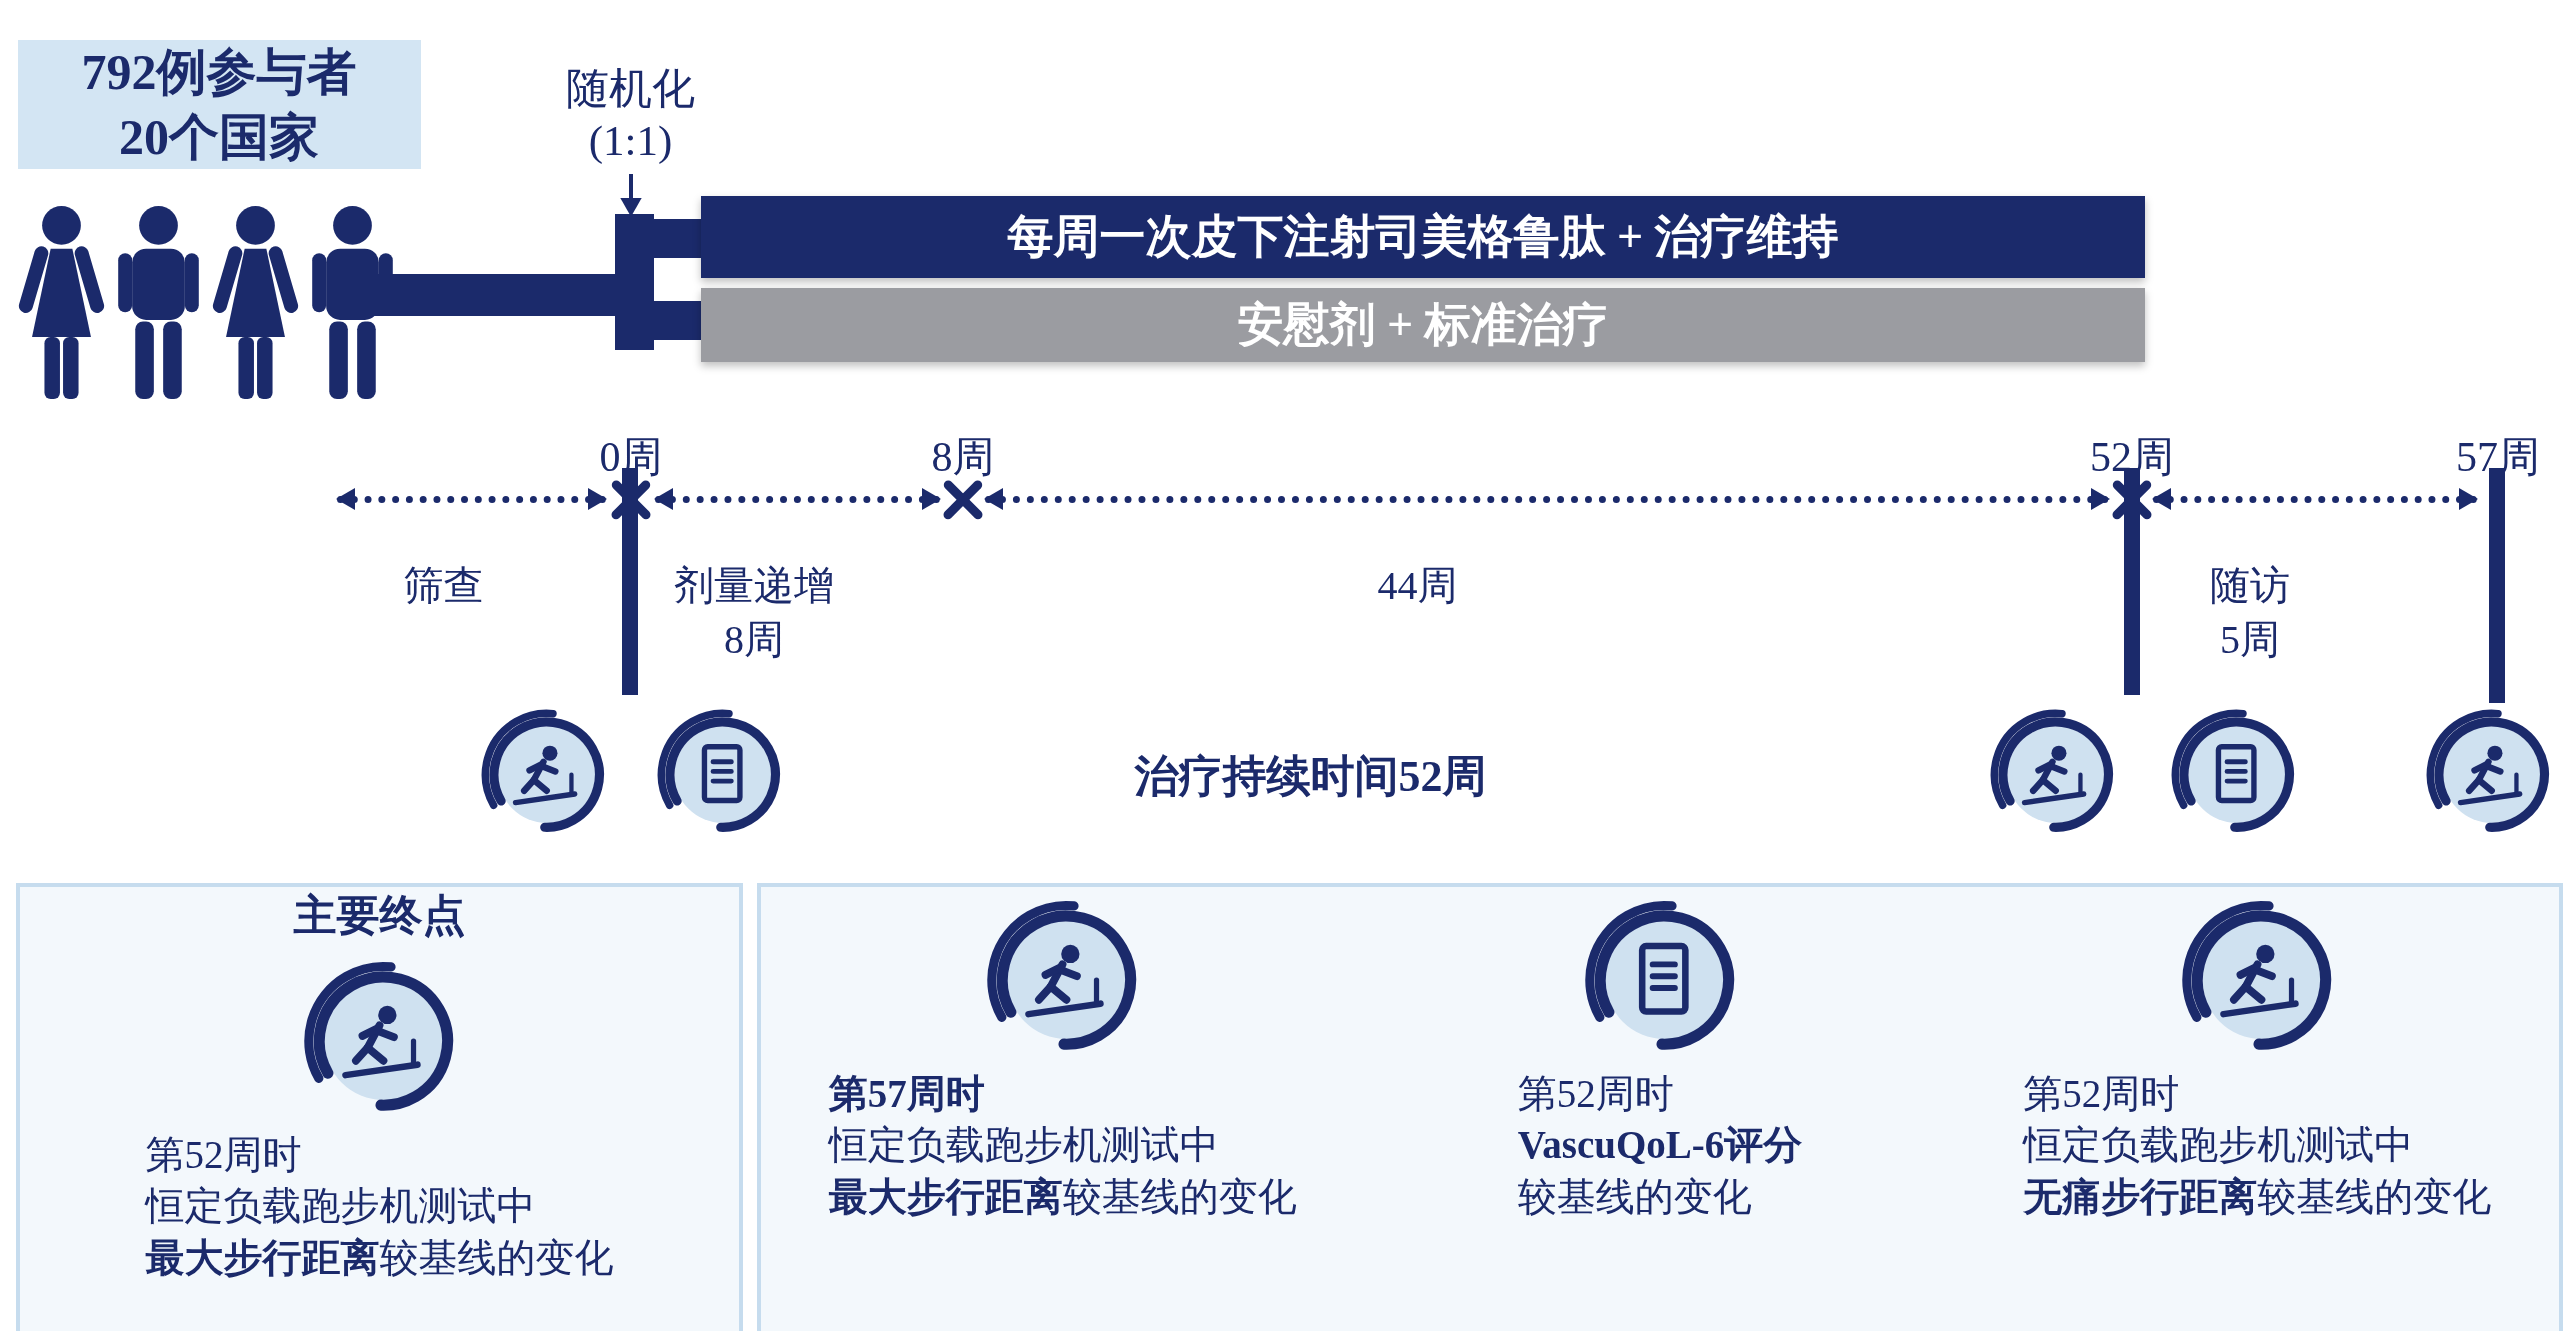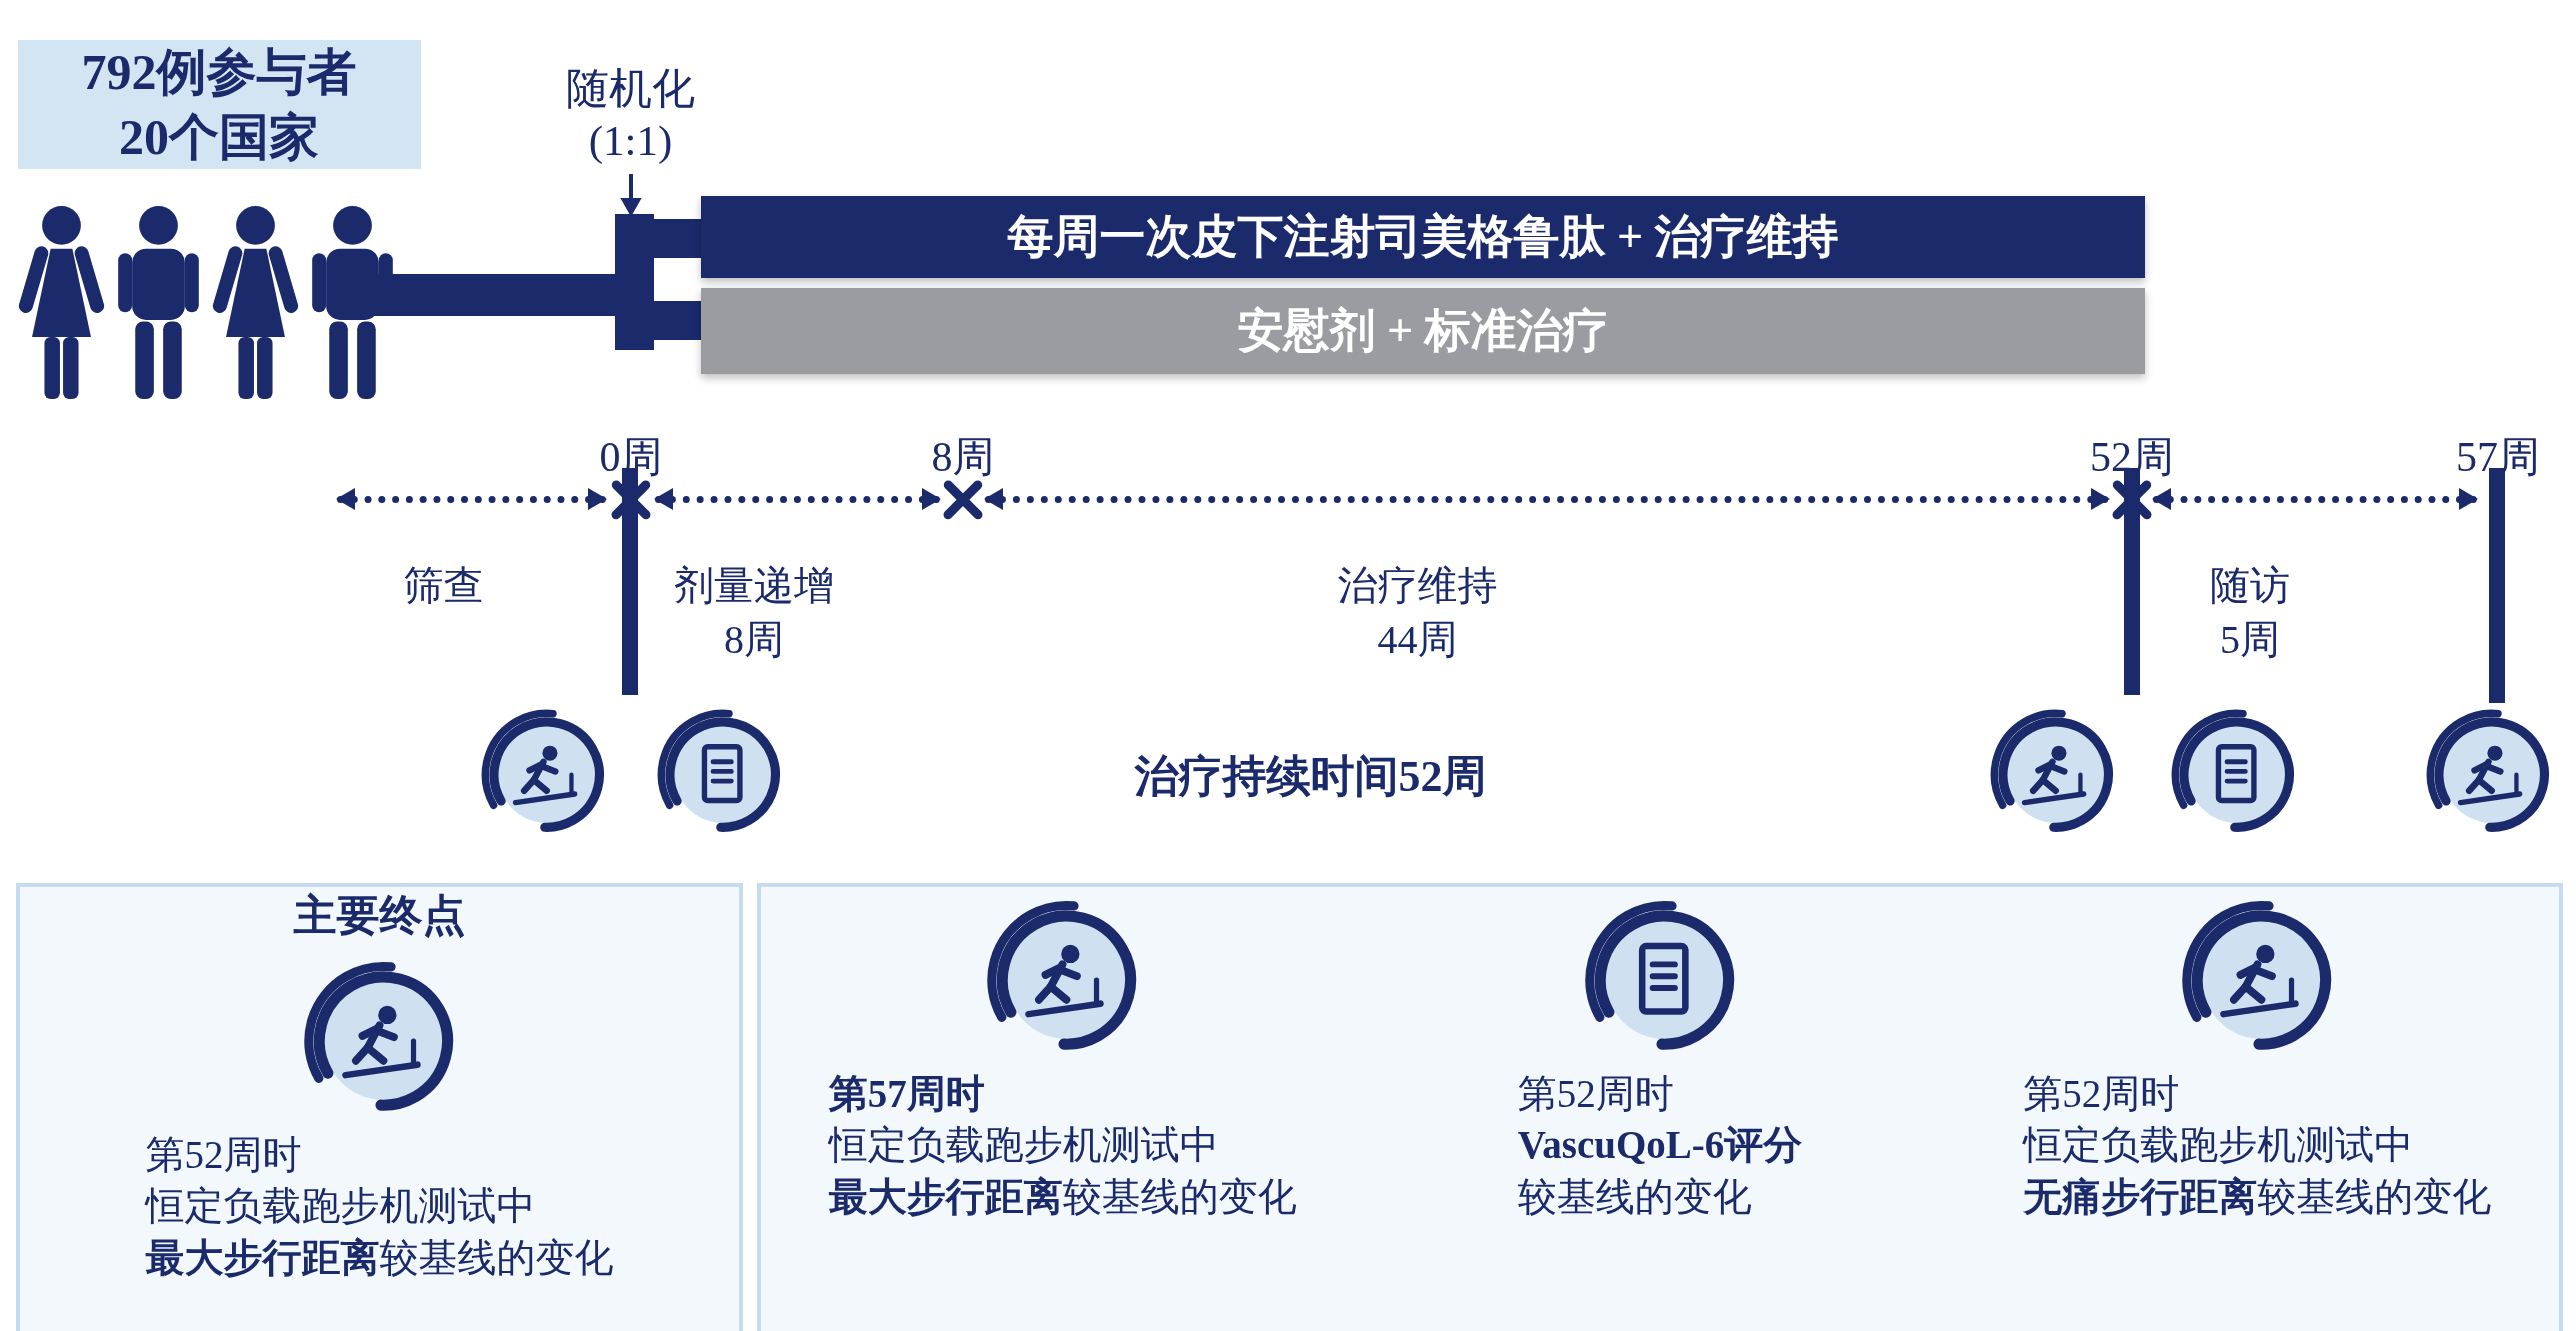--- a/index.html
+++ b/index.html
@@ -29,21 +29,21 @@
   .rand-label{left:496px;top:36px;width:269px;text-align:center;font-size:43px;line-height:1.2}
   .rand-arrow{left:616px;top:147px;width:30px;height:44px}
   .bracket-v{left:615px;top:187px;width:39px;height:136px;background:var(--navy)}
   .stub{width:59px;height:39px;background:var(--navy)}
   .stub-top{left:644px;top:192px}
   .stub-bot{left:644px;top:274px}
 
   .arm{left:701px;width:1444px;display:flex;align-items:center;justify-content:center;
     color:#fff;font-weight:700;font-size:46px;box-shadow:0 4px 8px rgba(0,0,0,.25)}
   .arm-treatment{top:169px;height:82px;background:var(--navy)}
-  .arm-control{top:261px;height:86px;background:var(--bar-gray)}
+  .arm-control{top:261px;height:74px;background:var(--bar-gray)}
 
   .wk{top:402px;width:202px;text-align:center;font-size:42px}
 
   .seg{top:469px;height:0;border-top:7.4px dotted var(--navy)}
   .seg::before{content:"";position:absolute;left:-1.3px;top:-15.5px;width:0;height:0;
     border:11.4px solid transparent;border-left:0;border-right:19px solid var(--navy)}
   .seg::after{content:"";position:absolute;right:-1.3px;top:-15.5px;width:0;height:0;
     border:11.4px solid transparent;border-right:0;border-left:19px solid var(--navy)}
 
   .xmark{top:452px;width:42px;height:42px}
@@ -182,21 +182,20 @@
 
   <div class="phase" style="left:309px;width:269px">
     <div>筛查</div>
     <div></div>
   </div>
   <div class="phase" style="left:586px;width:336px">
     <div>剂量递增</div>
     <div>8周</div>
   </div>
   <div class="phase" style="left:1216px;width:403px">
-    <div>治疗维持</div>
     <div>44周</div>
   </div>
   <div class="phase" style="left:2082px;width:336px">
     <div>随访</div>
     <div>5周</div>
   </div>
 
   <svg class="badge" style="left:479px;top:681px" viewBox="0 0 120 120">
       <use href="#badge-treadmill"></use>
     </svg>

